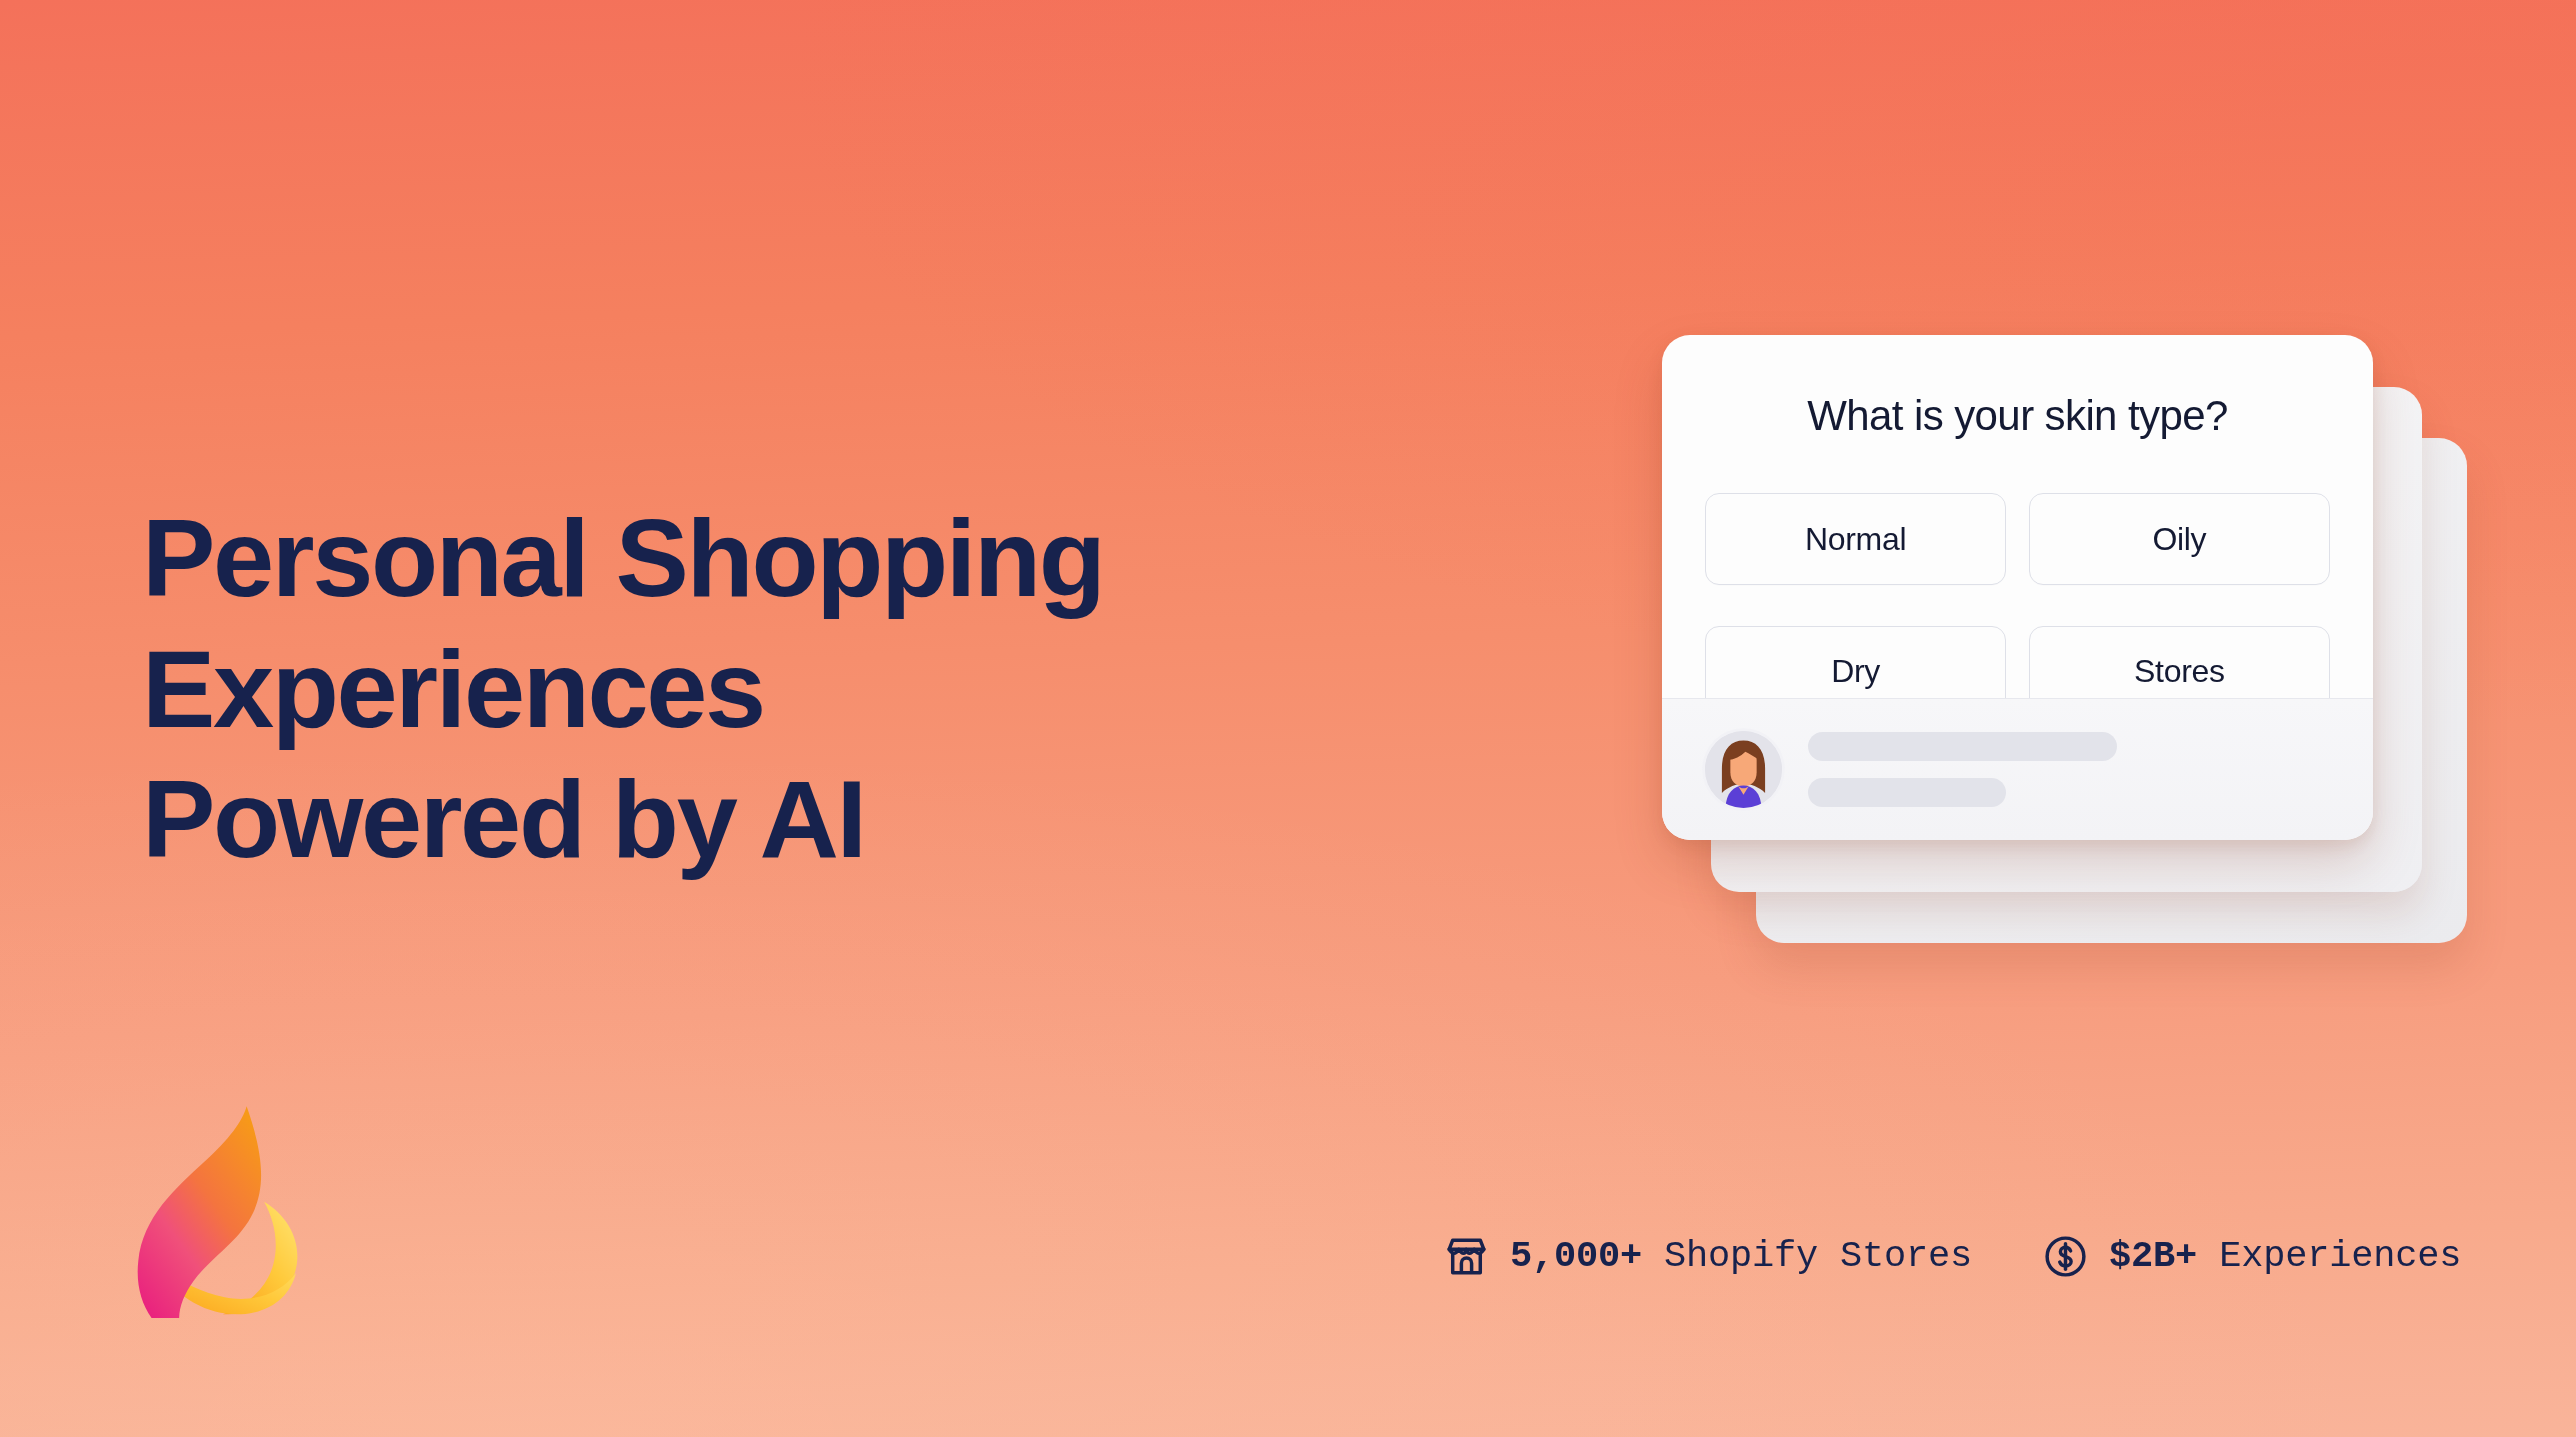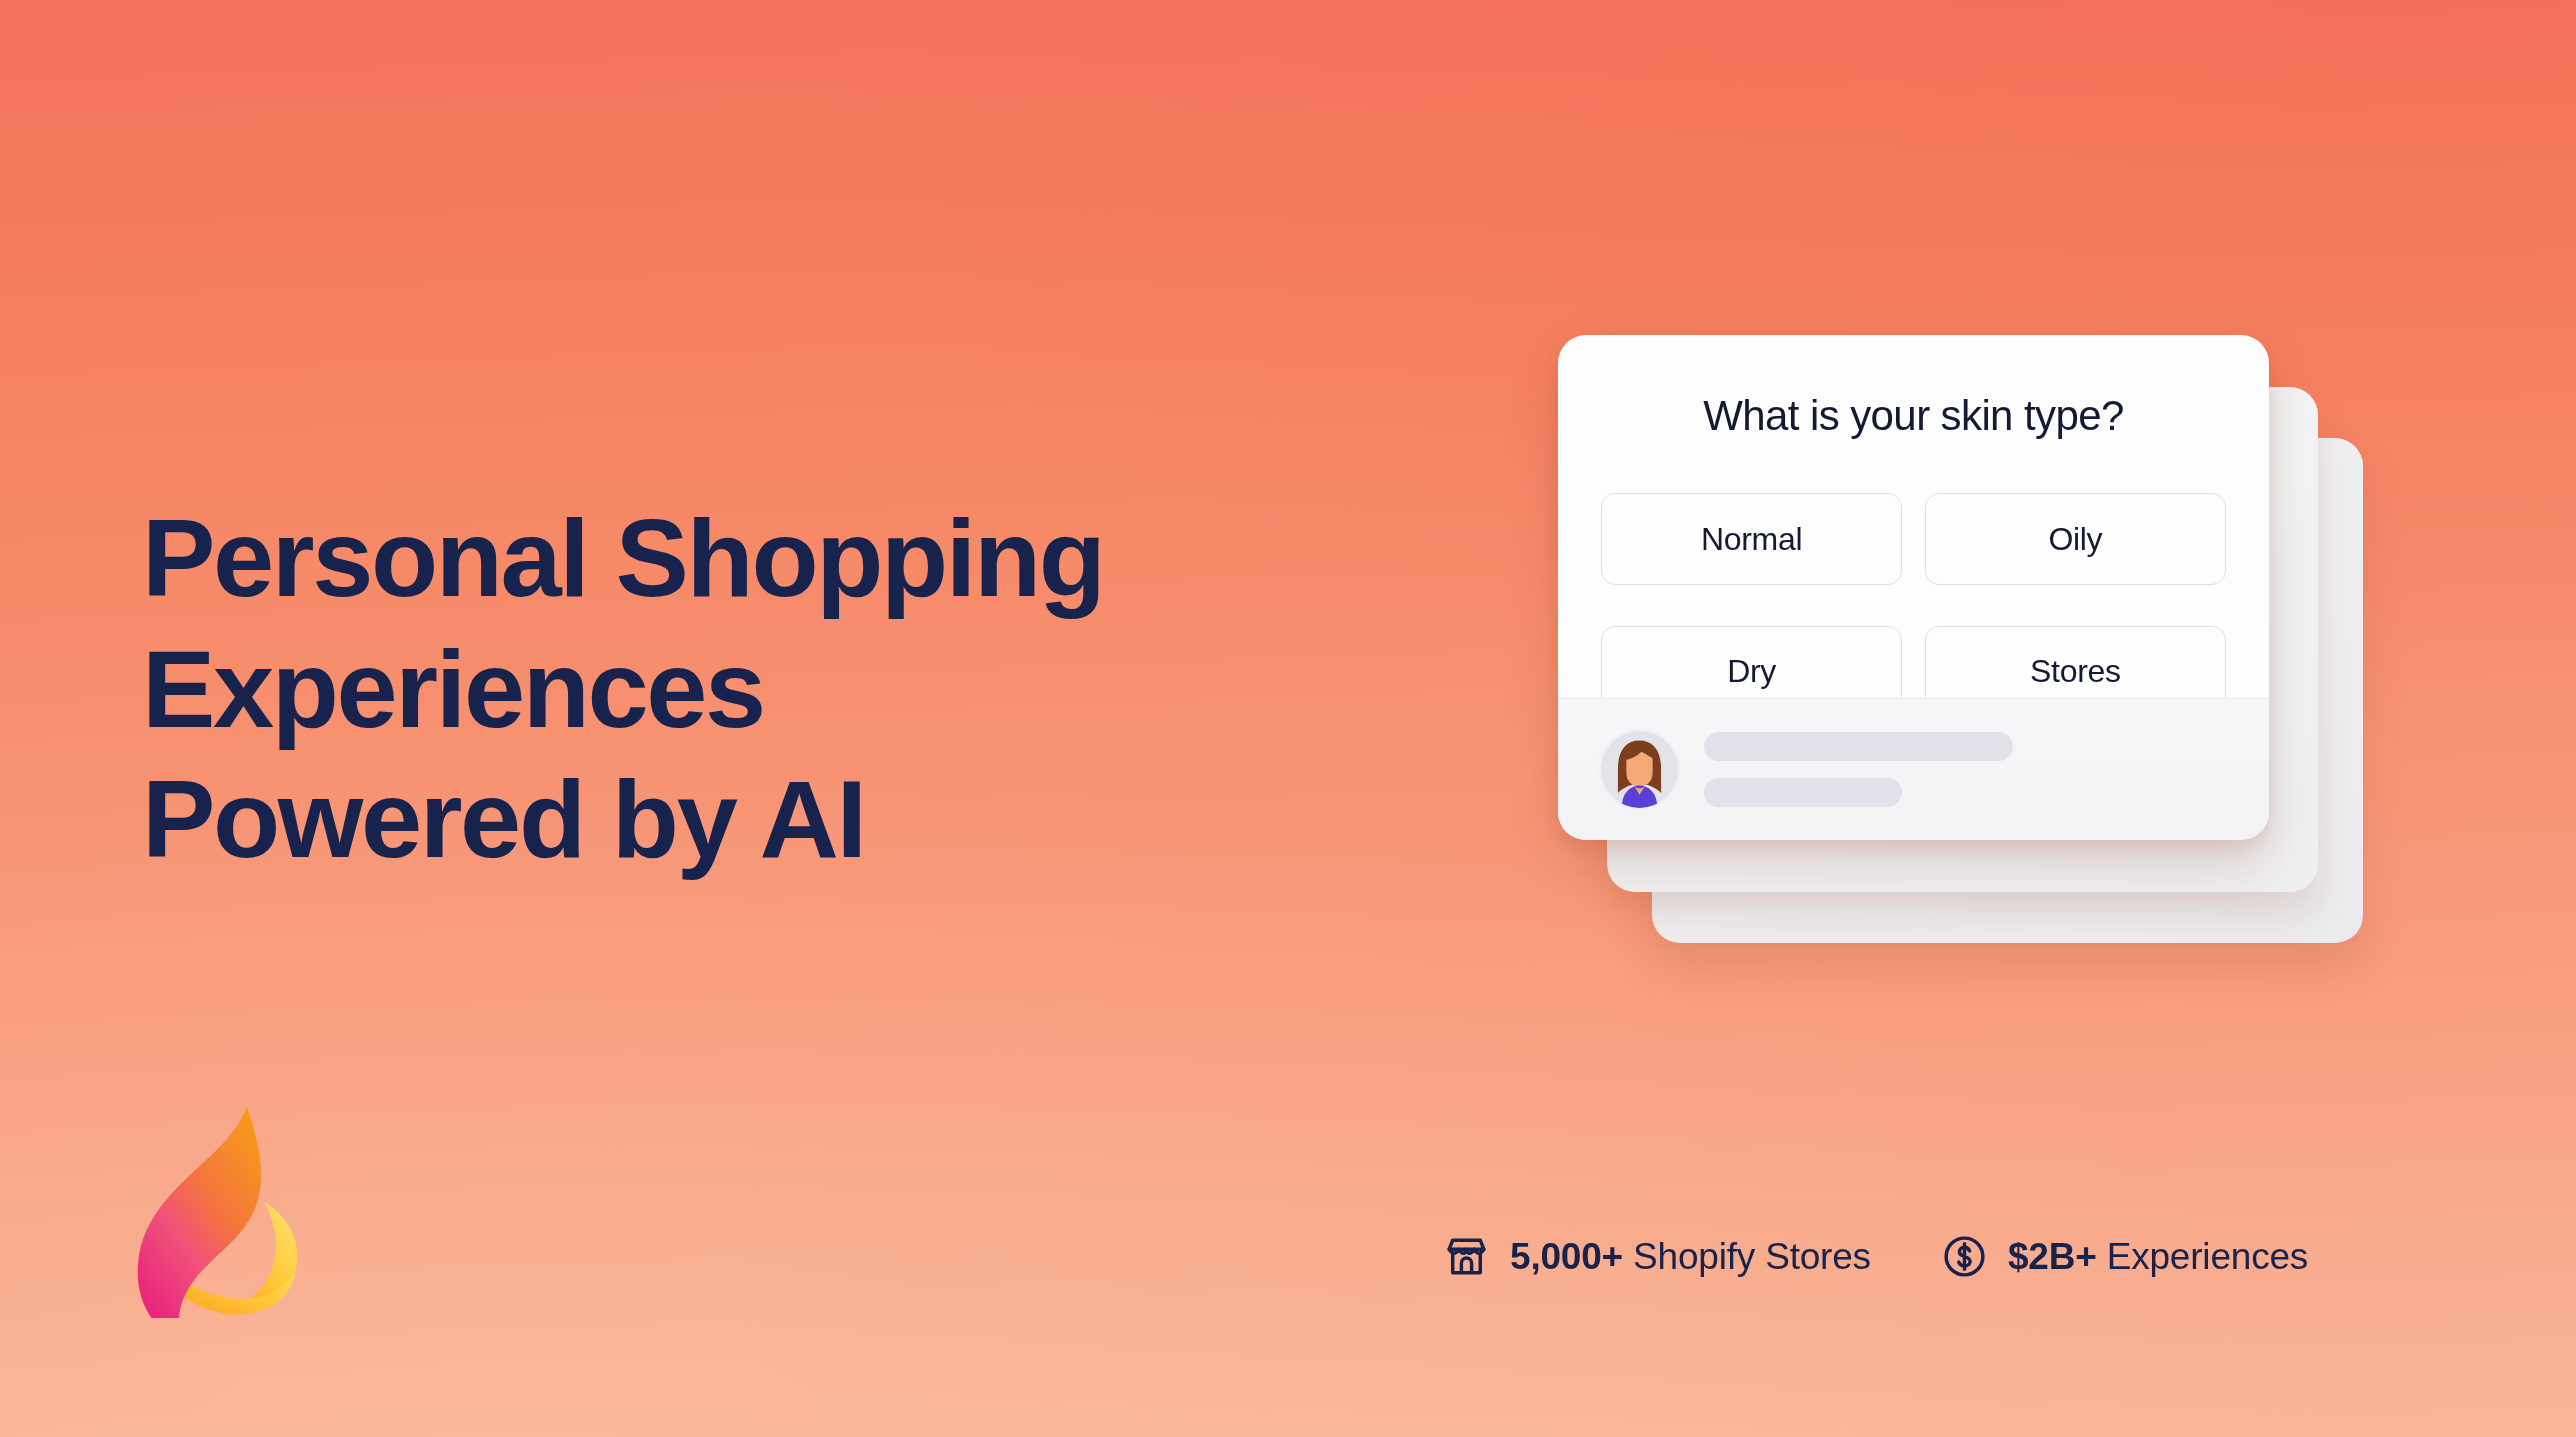--- a/index.html
+++ b/index.html
@@ -38,26 +38,26 @@
   #logo{position:absolute;left:133px;top:1093px;width:178px;height:225px;}
 
   
   #stats{
     position:absolute;left:1442px;top:1232px;
     display:flex;align-items:center;gap:69px;
     color:#17224D;
   }
   .stat{display:flex;align-items:center;gap:19px;}
   .stat .ic{display:block;width:49px;height:49px;flex:none;}
-  .stat .txt{font-size:37px;letter-spacing:-0.2px;line-height:1;white-space:nowrap;}
+  .stat .txt{font-size:37px;letter-spacing:-0.2px;line-height:1;white-space:nowrap;font-family:Liberation Mono, monospace;}
   .stat .txt b{font-weight:800;}
   .stat .txt span.lt{font-weight:400;}
 
   
-  #stack{position:absolute;left:1558px;top:335px;width:663px;height:655px;}
+  #stack{position:absolute;left:1662px;top:335px;width:663px;height:655px;}
   .card{
     position:absolute;border-radius:28px;
     background:#FCFCFC;
   }
   #card3{
     left:94px;top:103px;width:711px;height:505px;
     background:linear-gradient(160deg,#F2F2F4 0%,#EBEBEE 100%);
     box-shadow:0 24px 43px rgba(150,60,35,.16);
   }
   #card2{

